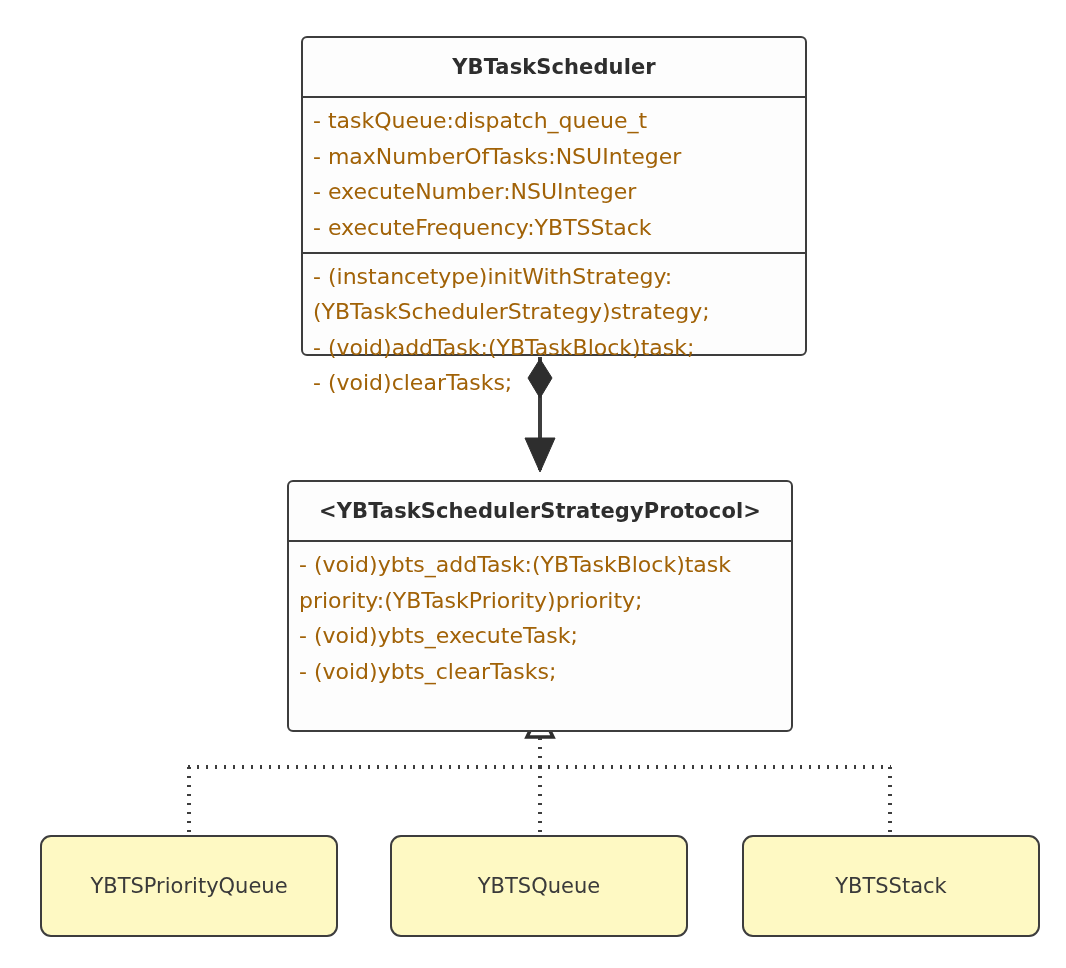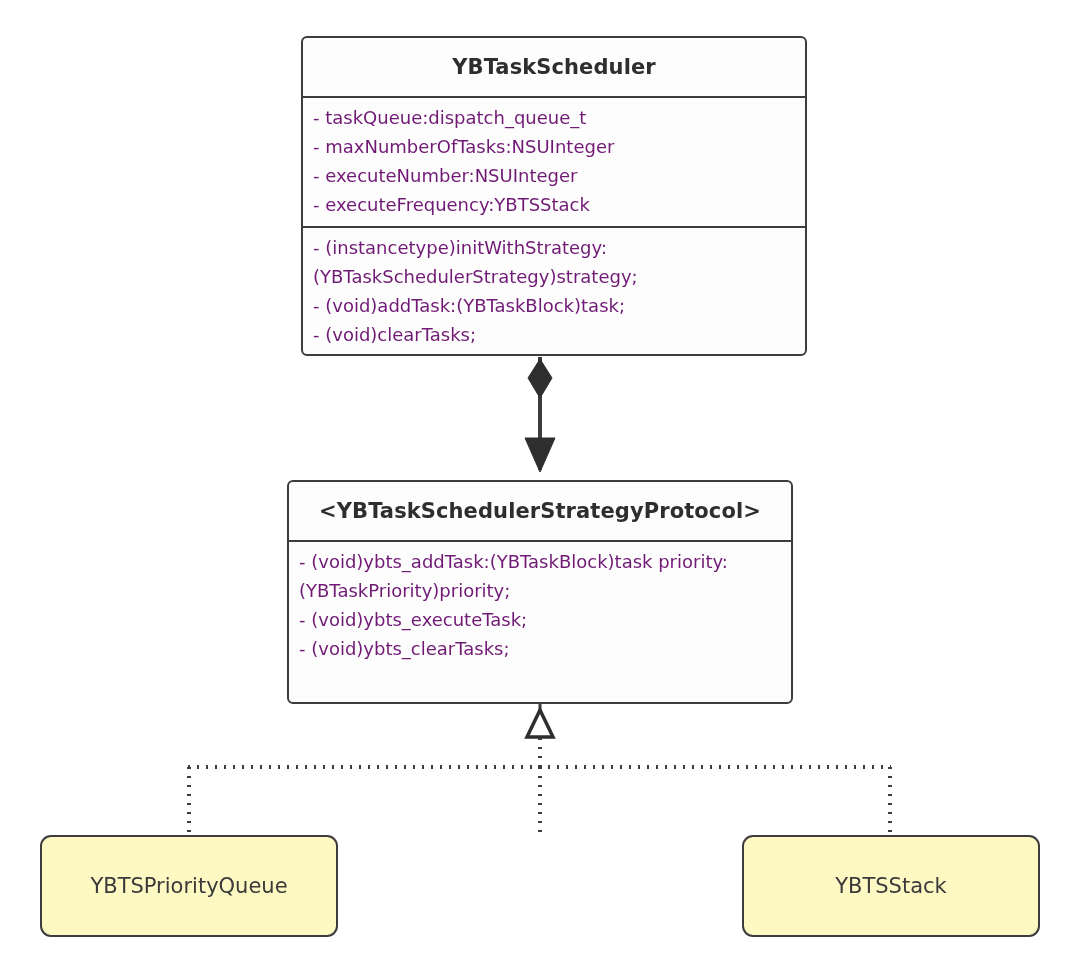--- a/index.html
+++ b/index.html
@@ -48,42 +48,42 @@
     height: 0;
     border-top: 2.5px solid #3d3d3d;
   }
 
   .uml-section {
     padding: 5px 10px 6px 10px;
     box-sizing: border-box;
   }
 
   .uml-line {
-    font-size: 18px;
+    font-size: 22px;
     line-height: 1.62;
-    color: #701a75;
+    color: #a16207;
     white-space: pre-wrap;
     word-break: break-word;
   }
 
   
   #box-scheduler {
     left: 301px;
     top: 36px;
     width: 506px;
     height: 320px;
   }
   #box-scheduler .uml-title { height: 58px; display:flex; align-items:center; justify-content:center; }
 
   
   #box-protocol {
     left: 287px;
     top: 480px;
     width: 506px;
-    height: 224px;
+    height: 252px;
   }
   #box-protocol .uml-title { height: 58px; display:flex; align-items:center; justify-content:center; padding: 6px 10px;}
 
   
   .leaf-box {
     position: absolute;
     box-sizing: border-box;
     background: #fef9c3;
     border: 2.5px solid #3d3d3d;
     border-radius: 11px;
@@ -159,17 +159,20 @@
     <div class="uml-section">
       <div class="uml-line">- (void)ybts_addTask:(YBTaskBlock)task priority:(YBTaskPriority)priority;</div>
       <div class="uml-line">- (void)ybts_executeTask;</div>
       <div class="uml-line">- (void)ybts_clearTasks;</div>
     </div>
   </div>
 
   <div class="leaf-box" id="leaf-0">
     <span>YBTSPriorityQueue</span>
   </div>
+  <div class="leaf-box" id="leaf-1">
+    <span>YBTSQueue</span>
+  </div>
   <div class="leaf-box" id="leaf-2">
     <span>YBTSStack</span>
   </div>
 
 </div>
 
 </body></html>

